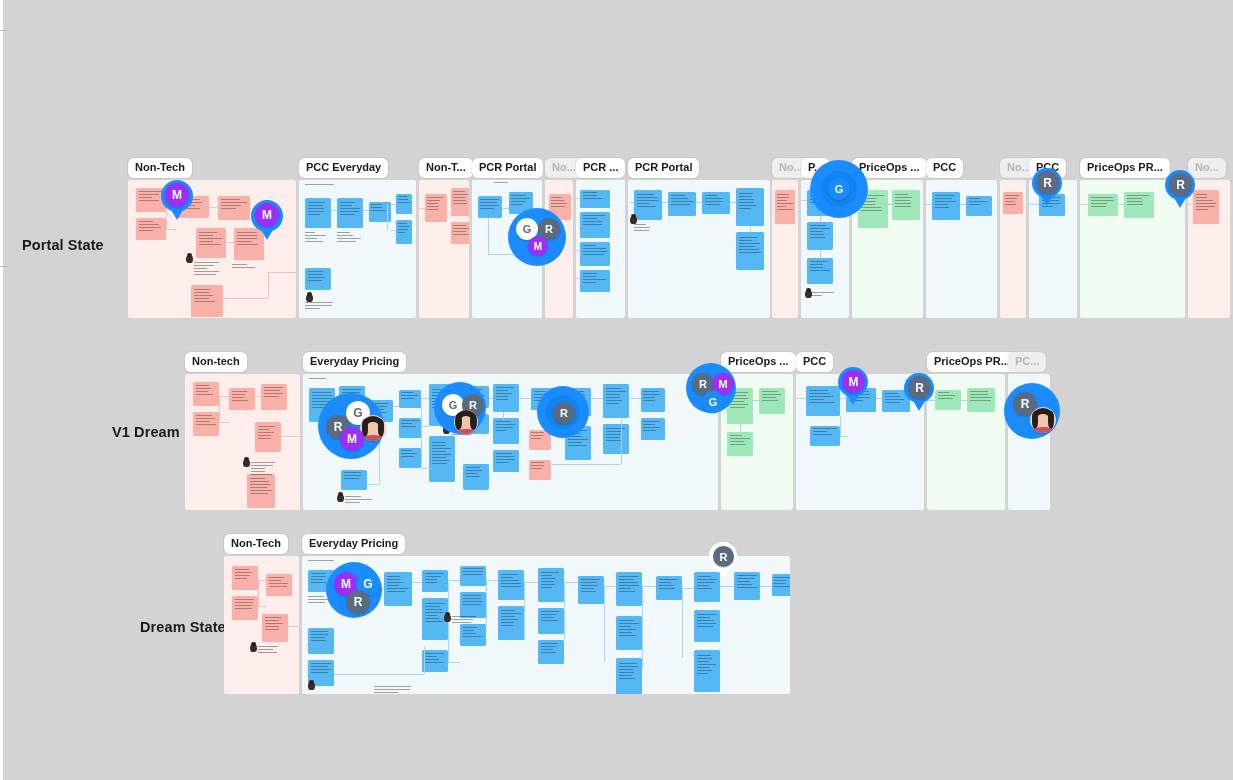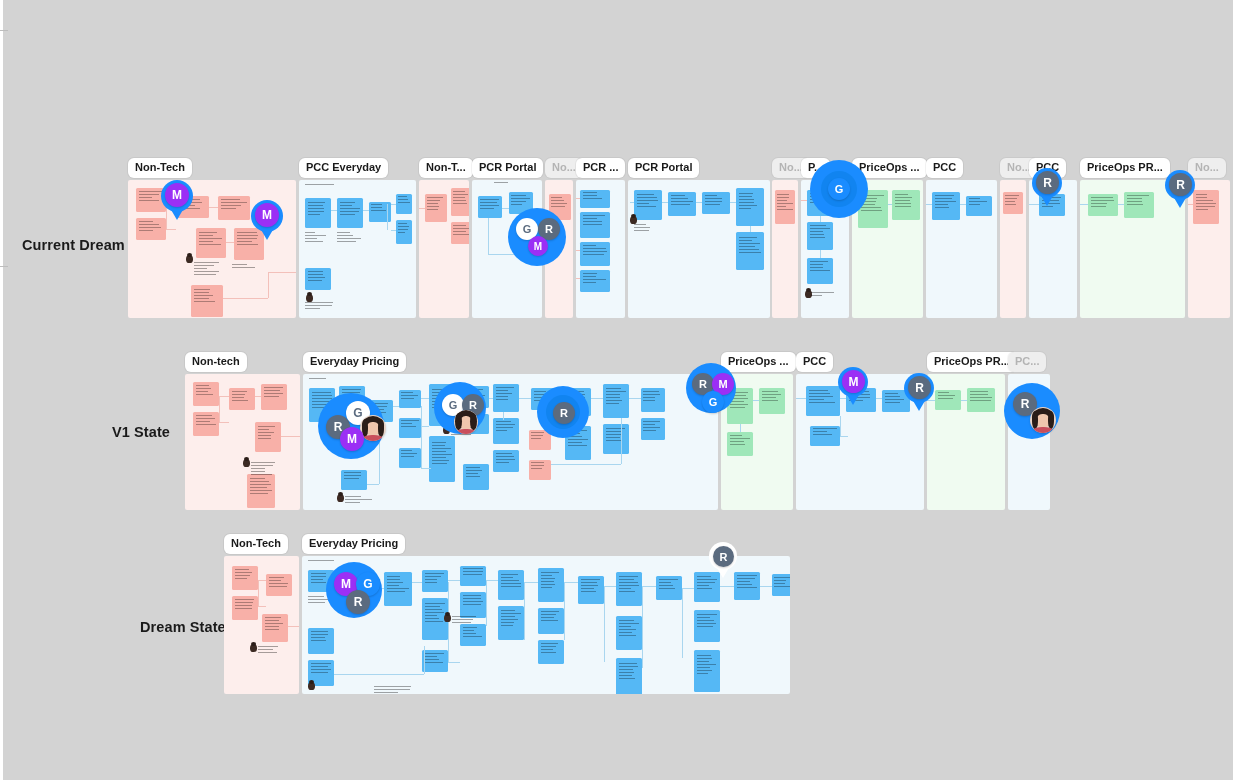--- a/index.html
+++ b/index.html
@@ -116,22 +116,22 @@
   }
 </style>
 </head>
 <body>
 
 <div id="left-gutter"></div>
 <div class="ruler-line" style="top:30px"></div>
 <div class="ruler-line" style="top:266px"></div>
 
 <div id="canvas">
-    <div class="row-label" style="left:22px;top:237px">Current Dream</div>
-    <div class="row-label" style="left:112px;top:424px">V1 State</div>
+    <div class="row-label" style="left:22px;top:237px">Portal State</div>
+    <div class="row-label" style="left:112px;top:424px">V1 Dream</div>
     <div class="row-label" style="left:140px;top:619px">Dream State</div>
     <div class="frame pink" style="left:128px;top:180px;width:168px;height:138px">
       <div class="note pink" style="left:8px;top:8px;width:30px;height:24px">
         <div class="lines">
           <div class="ln" style="width:96%"></div>
           <div class="ln" style="width:85%"></div>
           <div class="ln" style="width:56%"></div>
           <div class="ln" style="width:83%"></div>
         </div>
       </div>

